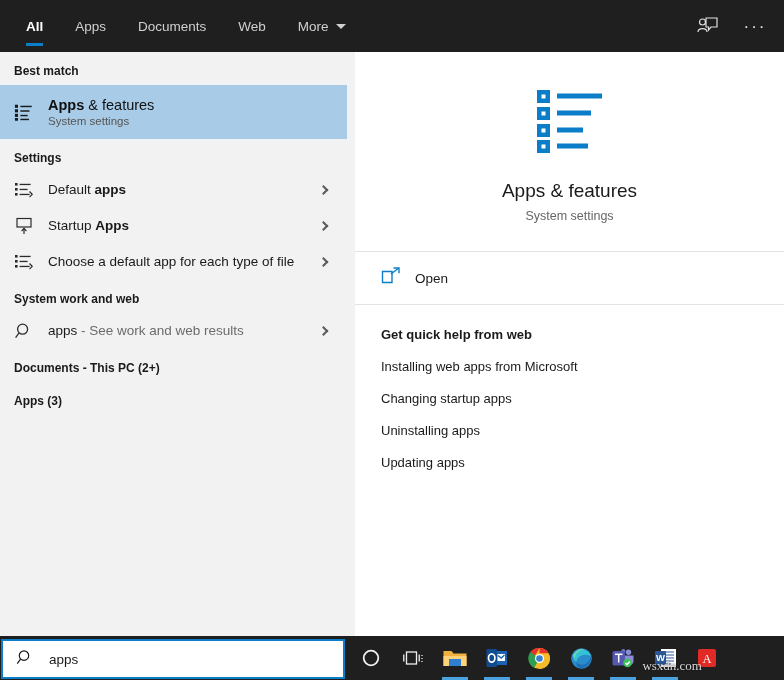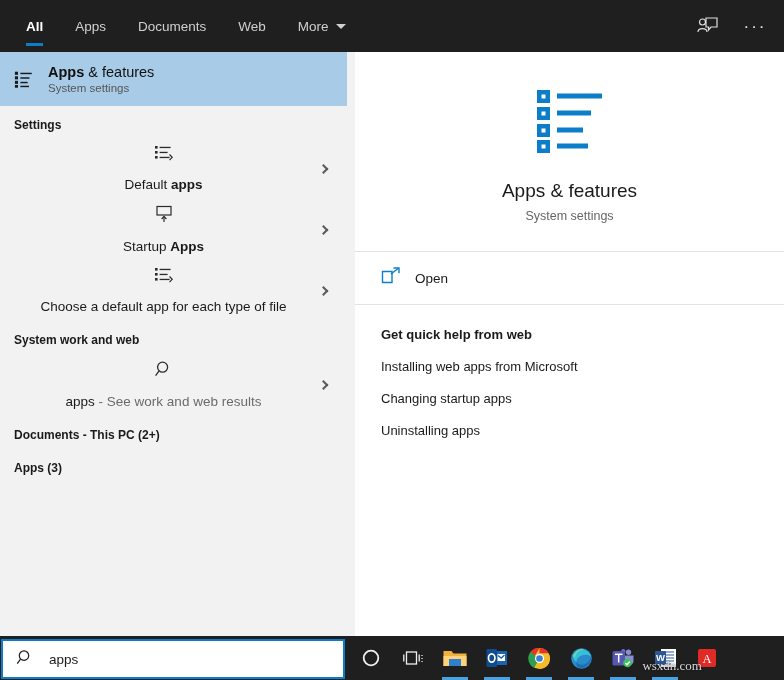--- a/index.html
+++ b/index.html
@@ -66,21 +66,21 @@
     display: flex; align-items: center; gap: 14px;
     height: 54px; padding-left: 14px; background: #a8cce8; cursor: default;
   }
   .best-texts { display: flex; flex-direction: column; justify-content: center; gap: 2px; }
   .best-title { font-size: 14.5px; color: #111; }
   .best-title b { font-weight: bold; }
   .best-sub { font-size: 11.5px; color: #555; }
 
   .srow {
     position: relative; display: flex; align-items: center; gap: 14px;
-    min-height: 36px; padding: 5px 34px 5px 14px; cursor: default; flex-direction: column;
+    min-height: 36px; padding: 5px 34px 5px 14px; cursor: default;
   }
   .srow-label { font-size: 13.5px; color: #1a1a1a; line-height: 18px; max-width: 250px; }
   .srow-label b { font-weight: bold; }
   .srow-icon { width: 20px; min-width: 20px; display: flex; align-items: center; justify-content: center; }
   .chev-r {
     position: absolute; right: 20px; top: 50%; transform: translateY(-50%);
     width: 7px; height: 7px; border-right: 2px solid #5a5a5a; border-top: 2px solid #5a5a5a;
     transform: translateY(-50%) rotate(45deg);
   }
   .web-row .srow-label .q { color: #1a1a1a; }
@@ -162,20 +162,21 @@
         <span class="dots">···</span>
       </div>
     </div>
   </div>
 
   <div class="body-area">
     <div class="pane-gap"></div>
 
     <div class="left-pane">
 
+      <div class="section-head">Best match</div>
 
       <div class="best-row">
         <div class="srow-icon">
           <svg width="22" height="20" viewBox="0 0 22 20">
             <rect x="1" y="2" width="3.4" height="3.4" fill="#1a1a1a"></rect>
             <rect x="1" y="7" width="3.4" height="3.4" fill="#1a1a1a"></rect>
             <rect x="1" y="12" width="3.4" height="3.4" fill="#1a1a1a"></rect>
             <rect x="1" y="16.6" width="3.4" height="3" fill="#1a1a1a"></rect>
             <rect x="7" y="3.1" width="12.5" height="1.6" fill="#1a1a1a"></rect>
             <rect x="7" y="8.1" width="10" height="1.6" fill="#1a1a1a"></rect>
@@ -289,20 +290,21 @@
         <div class="open-label">Open</div>
       </div>
 
       <div class="divider" style="margin:0;"></div>
 
       <div class="help-block">
         <div class="help-title">Get quick help from web</div>
         <div class="help-link">Installing web apps from Microsoft</div>
         <div class="help-link">Changing startup apps</div>
         <div class="help-link">Uninstalling apps</div>
+        <div class="help-link">Updating apps</div>
       </div>
     </div>
   </div>
 
   <div class="taskbar"></div>
 
   <div class="search-box">
     <div>
       <svg width="19" height="19" viewBox="0 0 19 19">
         <circle cx="8" cy="7.6" r="4.7" fill="none" stroke="#1a1a1a" stroke-width="1.2"></circle>

